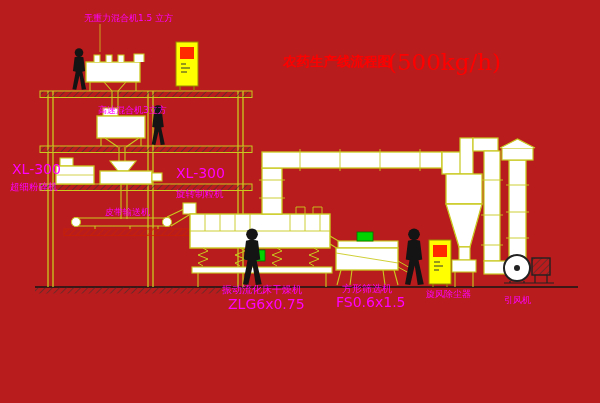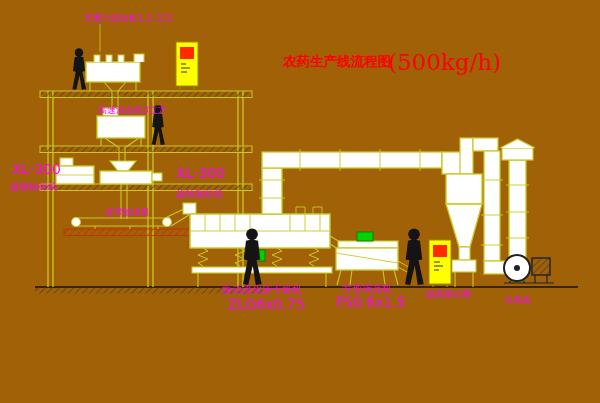--- a/index.html
+++ b/index.html
@@ -1,17 +1,17 @@
 <!DOCTYPE html>
 <html><head>
 <meta charset="utf-8">
 <style>
   html,body{margin:0;padding:0;background:#fff;}
   .canvas{
-    width:600px;height:403px;position:relative;background:#a16207;
+    width:600px;height:403px;position:relative;background:#b91c1c;
     font-family:"DejaVu Sans",sans-serif;overflow:hidden;
   }
   svg{display:block;}
   text{user-select:none;}
   .lbl{fill:#ff00ff;}
   .title-red{fill:#ff0000;}
 </style>
 </head>
 <body>
 

